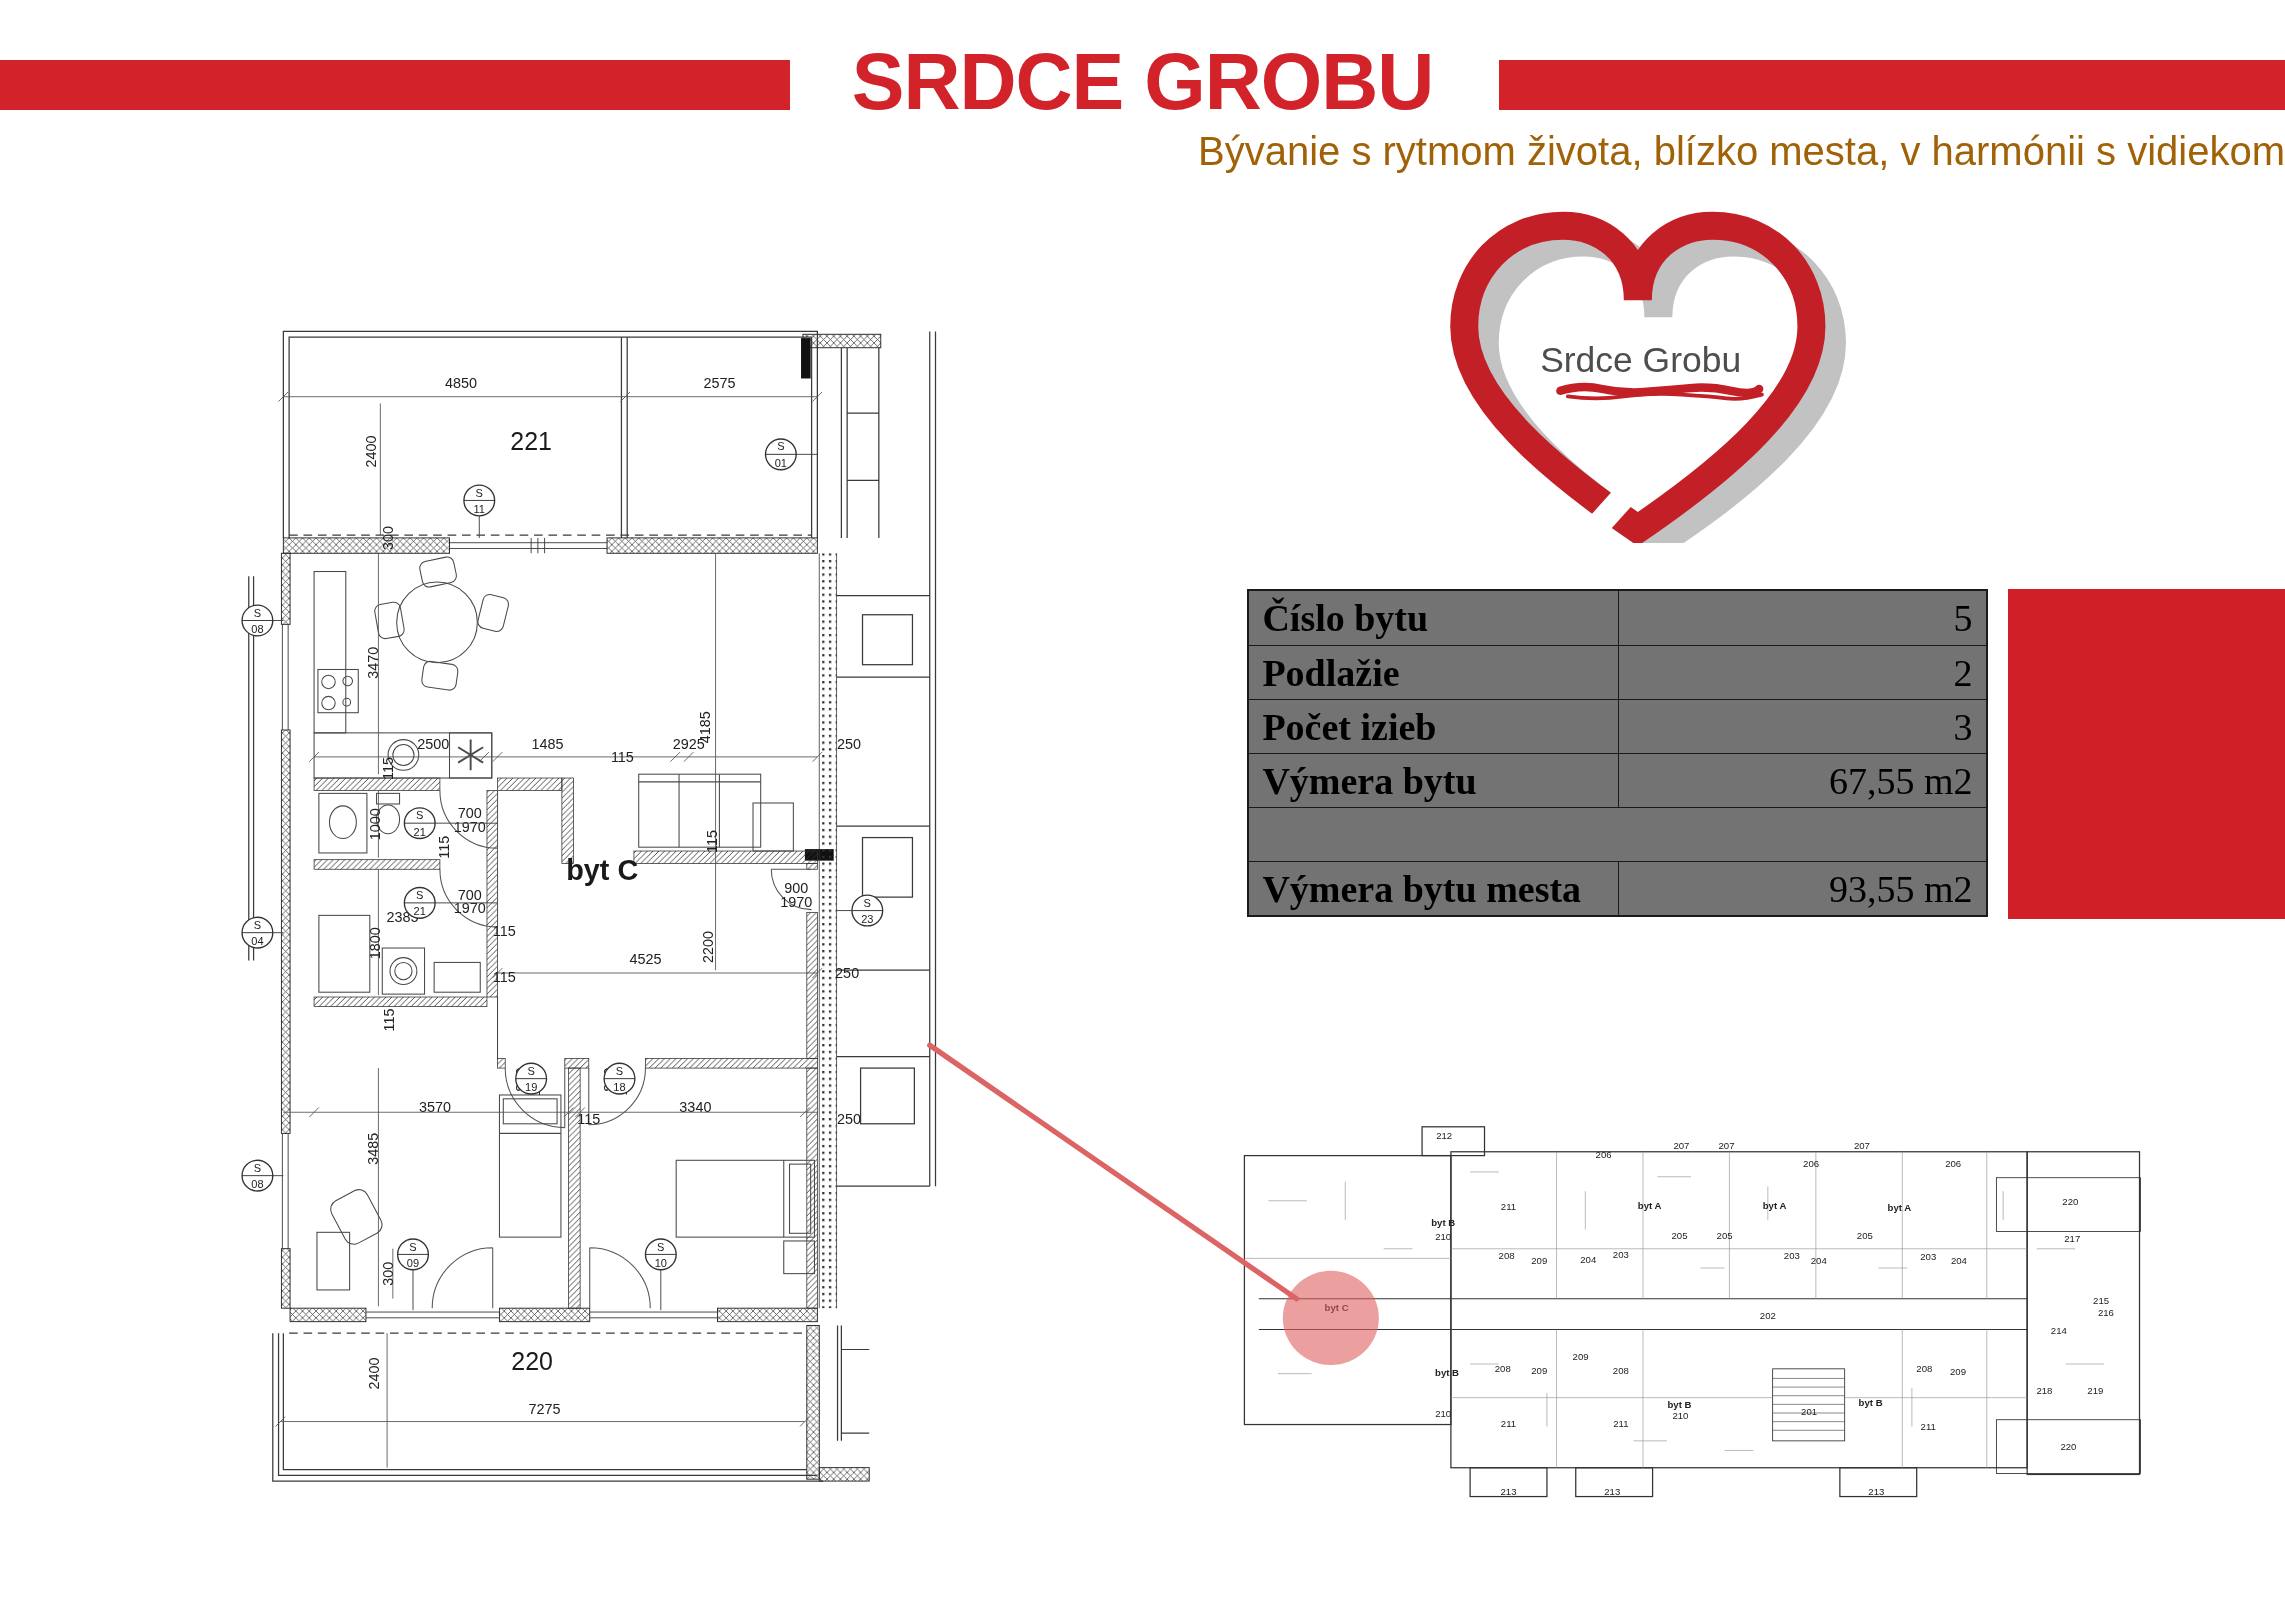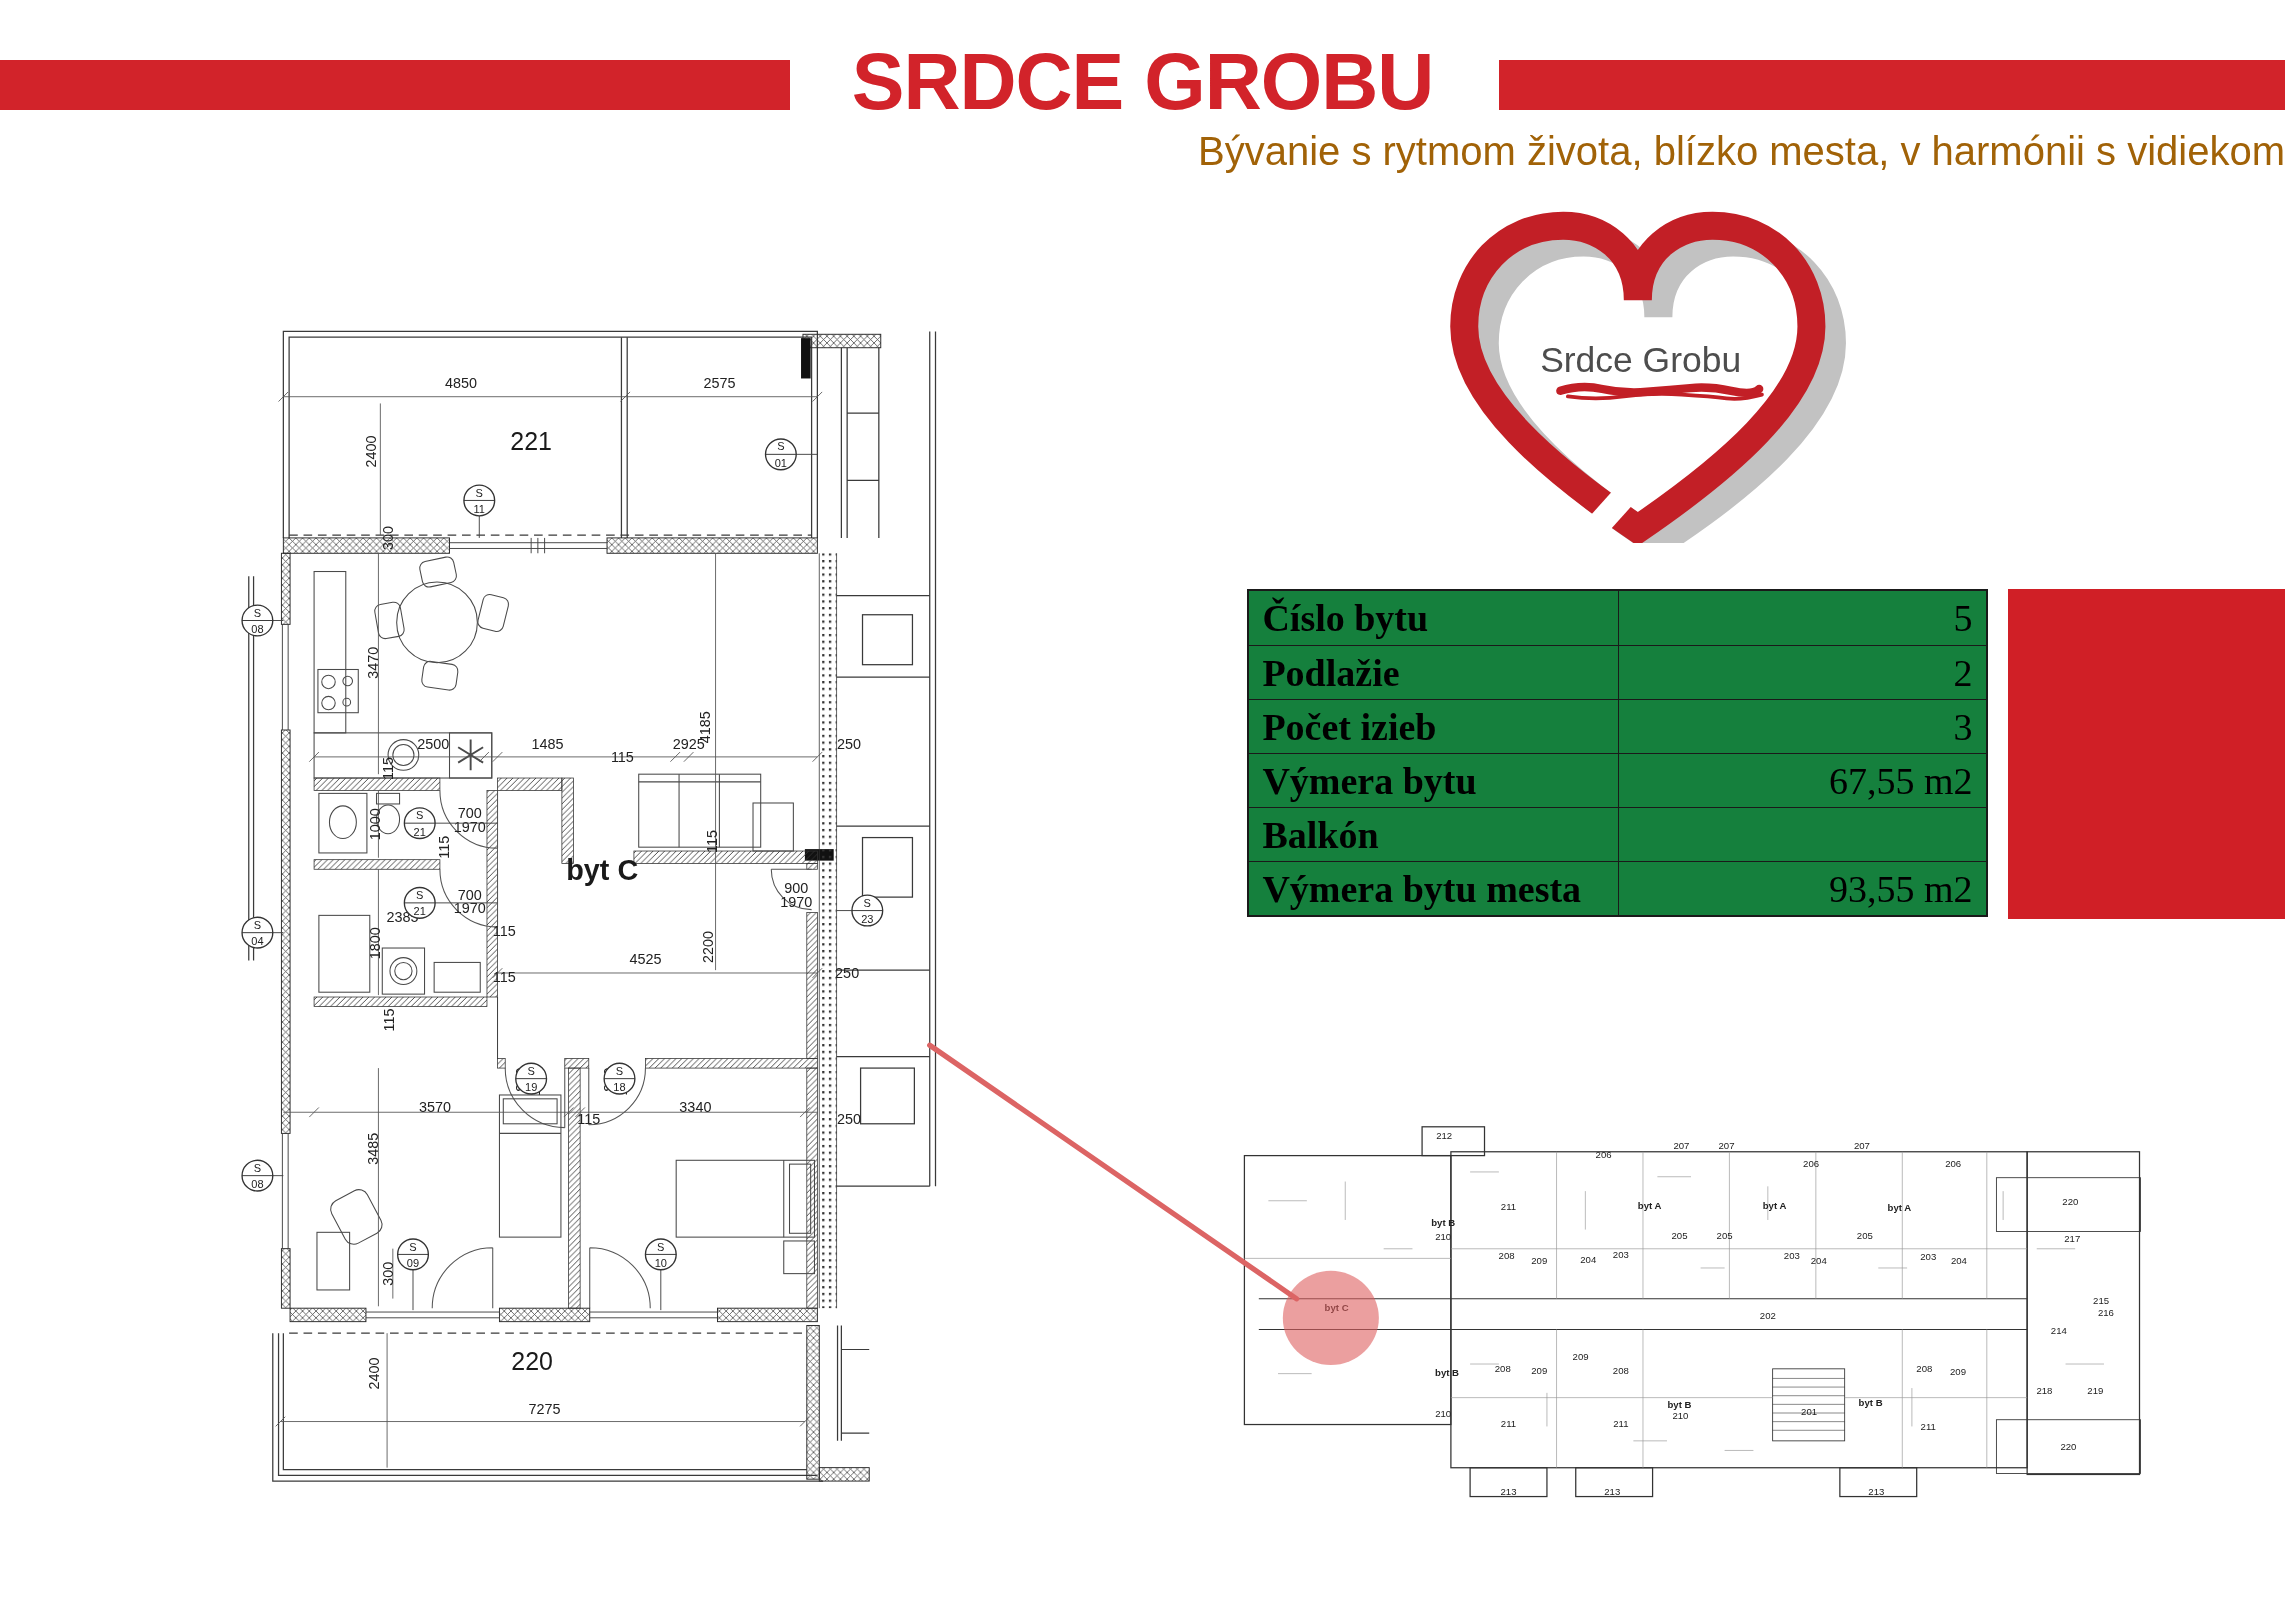--- a/index.html
+++ b/index.html
@@ -8,21 +8,21 @@
   .bar{position:absolute;top:60px;height:50px;background:#d2232a;}
   #bar-left{left:0;width:790px;}
   #bar-right{left:1499px;width:787px;}
   #title{position:absolute;left:0;right:0;top:38px;height:88px;line-height:88px;
          text-align:center;font-size:79px;font-weight:900;letter-spacing:-1px;color:#d2232a;}
   #subtitle{position:absolute;left:8px;right:0;top:129px;text-align:right;
             font-size:40px;color:#a16207;}
   #logo{position:absolute;left:1398px;top:207px;width:461px;height:336px;}
   #info-table{position:absolute;left:1247px;top:589px;width:737px;height:324px;
               border:2.4px solid #1a1a1a;display:grid;grid-template-rows:repeat(6,1fr);
-              font-family:"Liberation Serif",serif;background:#15803d;}
+              font-family:"Liberation Serif",serif;background:#737373;}
   .trow{display:grid;grid-template-columns:370px 1fr;border-top:1.4px solid #1a1a1a;}
   .trow:first-child{border-top:none;}
   .tlabel{font-weight:bold;font-size:38px;display:flex;align-items:center;
           padding-left:13.4px;border-right:1.4px solid #1a1a1a;}
   .tvalue{font-size:38px;display:flex;align-items:center;justify-content:flex-end;
           padding-right:13.4px;}
   #accent-block{position:absolute;left:2008px;top:589px;width:278px;height:330px;background:#d01f26;}
   #main-plan{position:absolute;left:240px;top:317px;width:711px;height:1239px;}
   #overview{position:absolute;left:1230px;top:1119px;width:922px;height:394px;}
   #pointer{position:absolute;left:0;top:0;width:2285px;height:1616px;pointer-events:none;}
@@ -58,21 +58,20 @@
     </div>
     <div class="trow">
       <div class="tlabel">Počet izieb</div>
       <div class="tvalue">3</div>
     </div>
     <div class="trow">
       <div class="tlabel">Výmera bytu</div>
       <div class="tvalue">67,55 m2</div>
     </div>
     <div class="trow">
-      <div class="tlabel">Balkón</div>
     </div>
     <div class="trow">
       <div class="tlabel">Výmera bytu mesta</div>
       <div class="tvalue">93,55 m2</div>
     </div>
   </div>
 
   <div id="accent-block" style="background: rgb(208, 31, 38);"></div>
 
   <svg id="main-plan" viewBox="250 330 740 1290">

